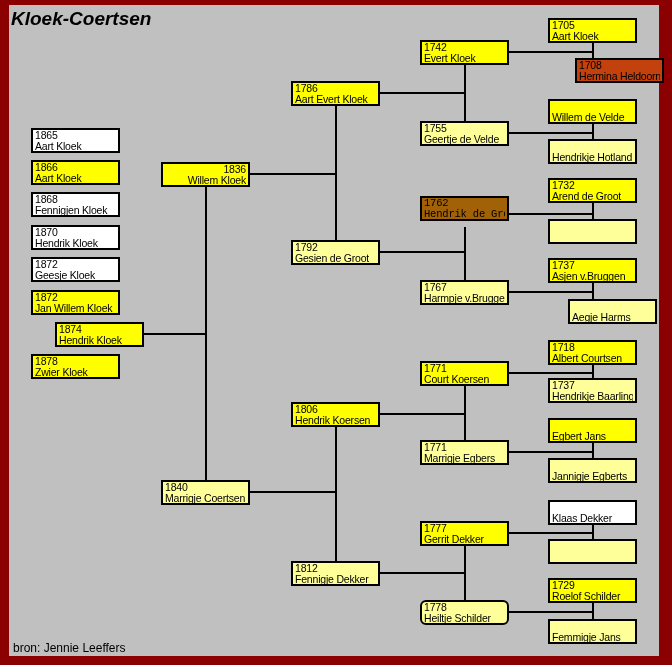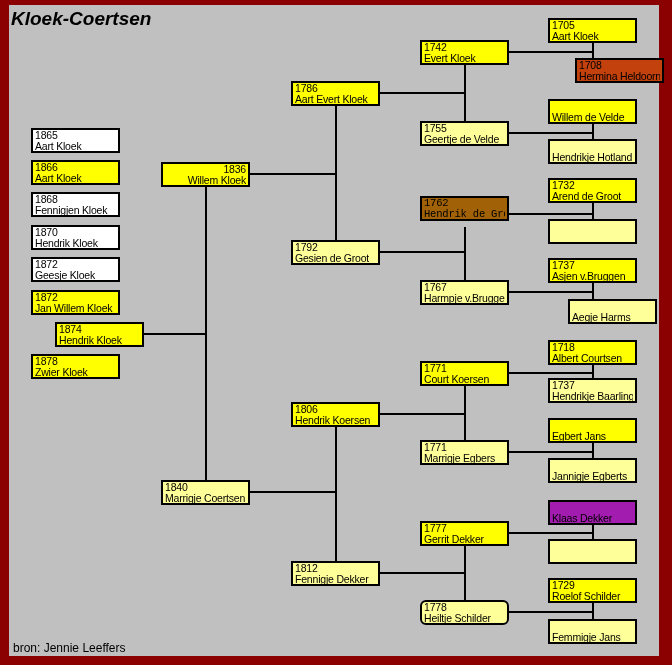--- a/index.html
+++ b/index.html
@@ -222,21 +222,21 @@
         <div class="bline">Hendrikje Baarling</div>
       </div>
       <div class="person" style="left: 548px; top: 418px; background: rgb(255, 255, 0);">
         <div class="bline"></div>
         <div class="bline">Egbert Jans</div>
       </div>
       <div class="person" style="left: 548px; top: 458px; background: rgb(255, 255, 153);">
         <div class="bline"></div>
         <div class="bline">Jannigje Egberts</div>
       </div>
-      <div class="person" style="left: 548px; top: 500px; background: #a21caf;">
+      <div class="person" style="left: 548px; top: 500px; background: #ffffff;">
         <div class="bline"></div>
         <div class="bline">Klaas Dekker</div>
       </div>
       <div class="person" style="left: 548px; top: 539px; background: rgb(255, 255, 153);">
         <div class="bline"></div>
         <div class="bline"></div>
       </div>
       <div class="person" style="left: 548px; top: 578px; background: rgb(255, 255, 0);">
         <div class="bline">1729</div>
         <div class="bline">Roelof Schilder</div>

